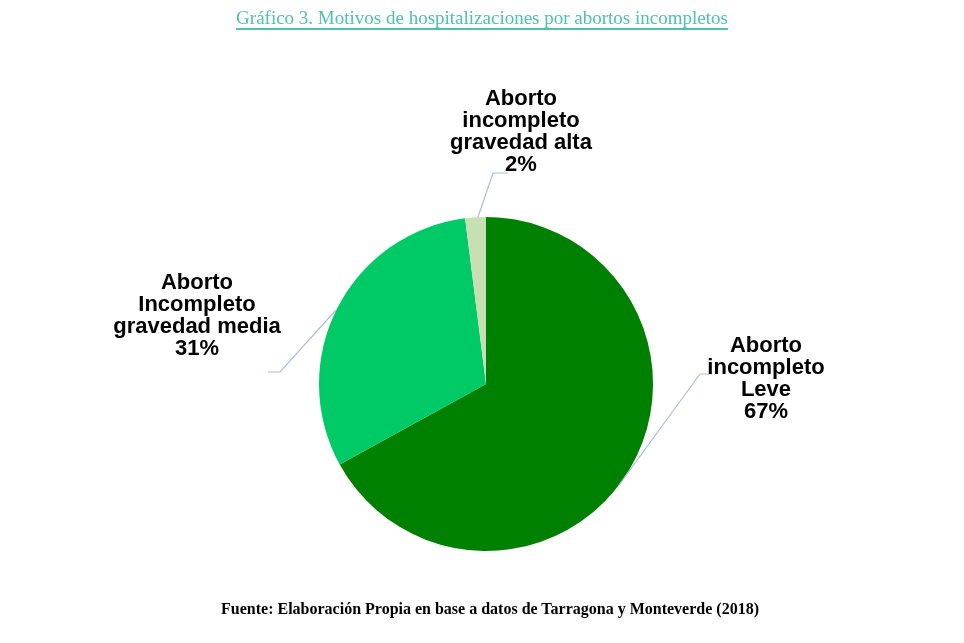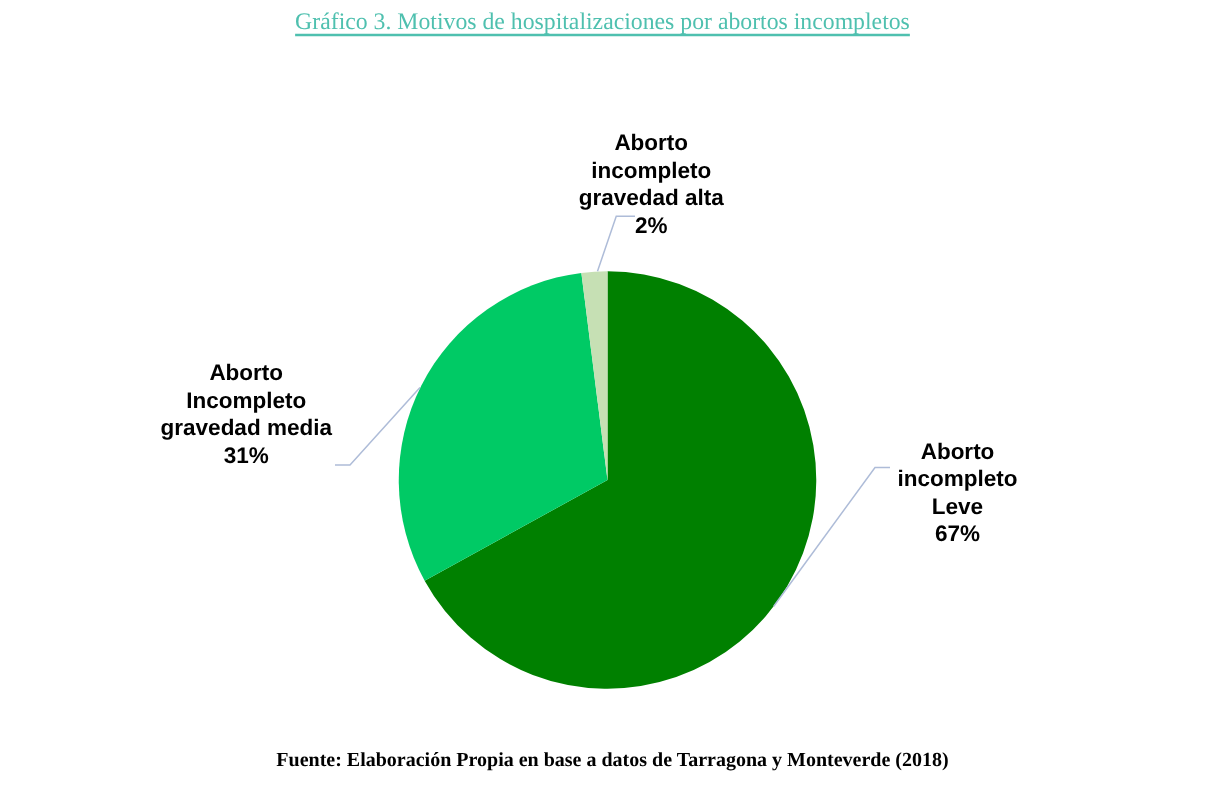--- a/index.html
+++ b/index.html
@@ -35,25 +35,24 @@
     top: 0;
     width: 964px;
     height: 643px;
   }
   .callout {
     position: absolute;
     transform: translateX(-50%);
     text-align: center;
     font-family: "Liberation Sans", sans-serif;
     font-weight: bold;
-    font-size: 18px;
+    font-size: 22px;
     line-height: 22px;
     color: #000000;
     white-space: pre-line;
-    margin-top: 16px;
   }
   .callout-alta  { left: 521px; top: 87px;  }
   .callout-media { left: 197px; top: 271px; }
   .callout-leve  { left: 766px; top: 334px; }
   .source-note {
     position: absolute;
     top: 600px;
     left: 0;
     right: 0;
     text-align: center;

